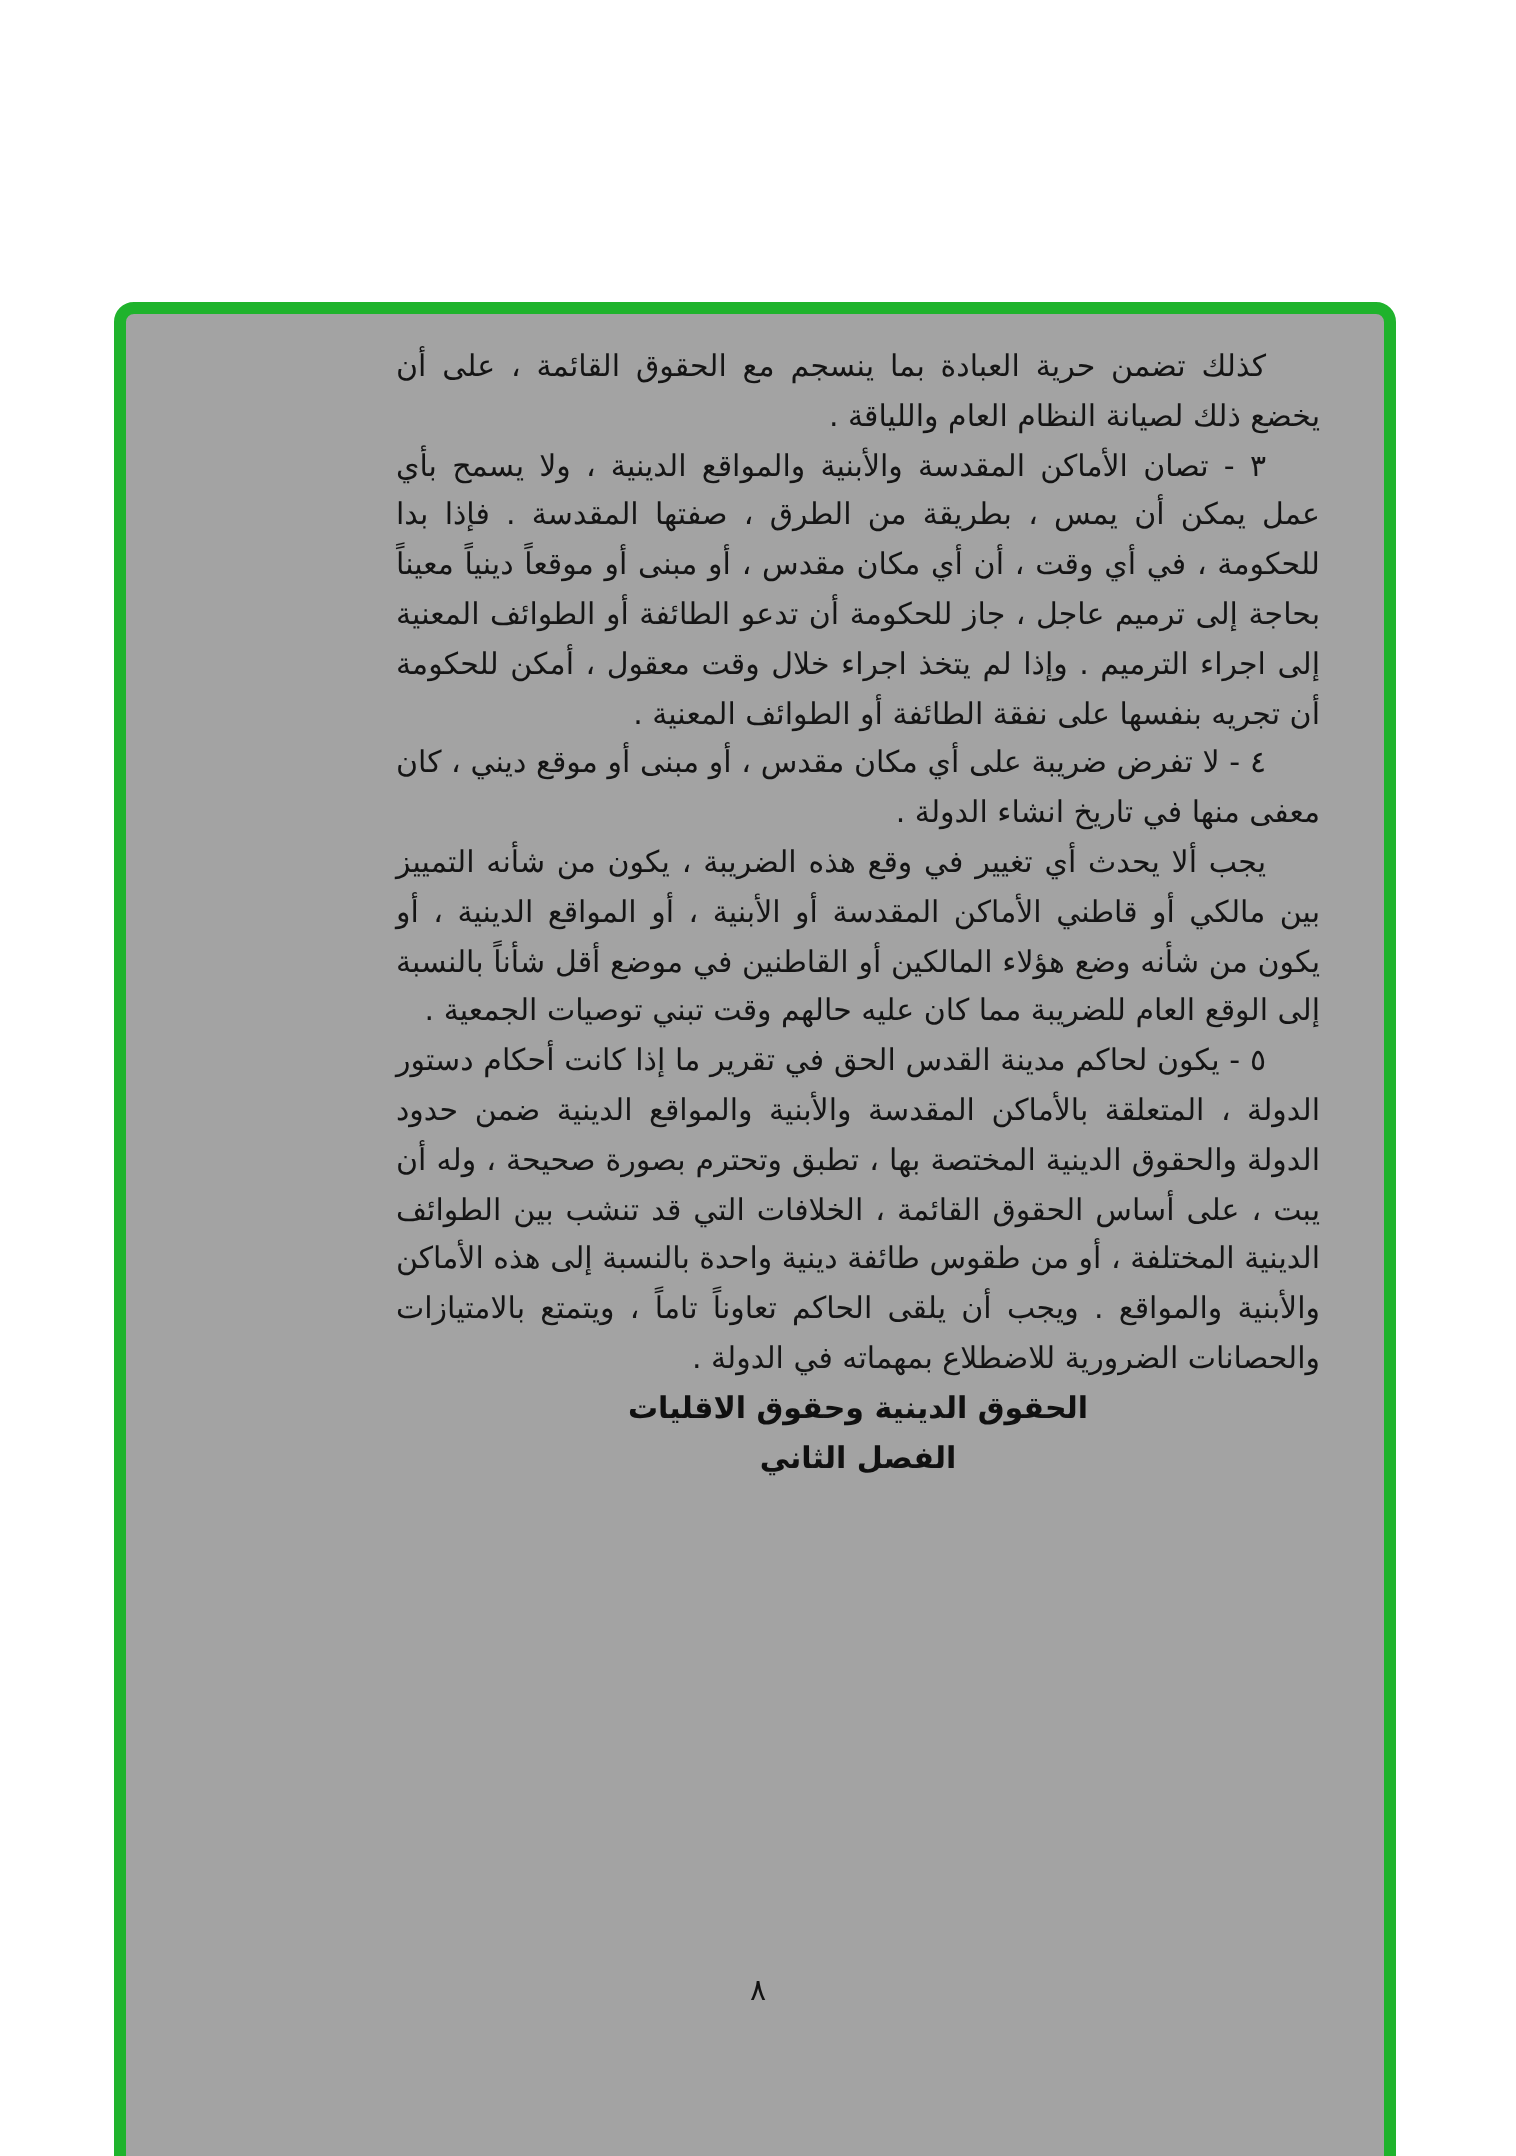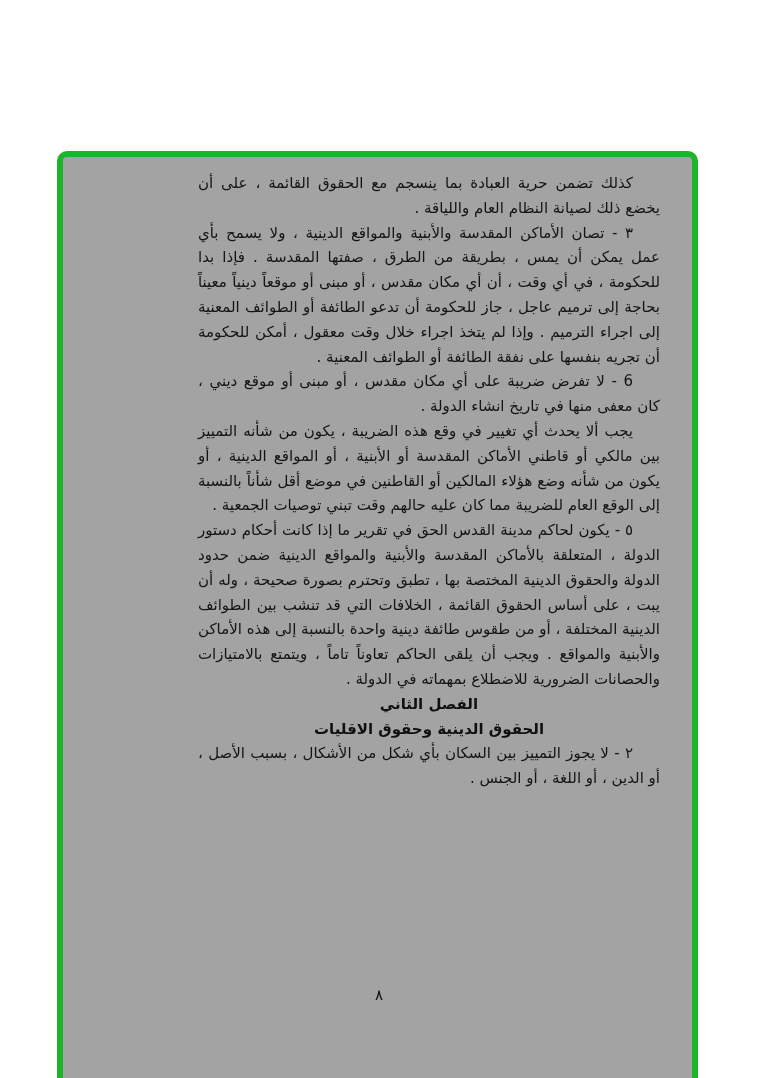--- a/index.html
+++ b/index.html
@@ -83,26 +83,25 @@
 </head>
 <body>
 
 <div class="page">
 
 
   <div class="green-frame" style="border-color: rgb(31, 179, 44);">
     <div class="text-column">
       <p class="para">كذلك تضمن حرية العبادة بما ينسجم مع الحقوق القائمة ، على أن يخضع ذلك لصيانة النظام العام واللياقة .</p>
       <p class="para">٣ - تصان الأماكن المقدسة والأبنية والمواقع الدينية ، ولا يسمح بأي عمل يمكن أن يمس ، بطريقة من الطرق ، صفتها المقدسة . فإذا بدا للحكومة ، في أي وقت ، أن أي مكان مقدس ، أو مبنى أو موقعاً دينياً معيناً بحاجة إلى ترميم عاجل ، جاز للحكومة أن تدعو الطائفة أو الطوائف المعنية إلى اجراء الترميم . وإذا لم يتخذ اجراء خلال وقت معقول ، أمكن للحكومة أن تجريه بنفسها على نفقة الطائفة أو الطوائف المعنية .</p>
-      <p class="para">6 - لا تفرض ضريبة على أي مكان مقدس ، أو مبنى أو موقع ديني ، كان معفى منها في تاريخ انشاء الدولة .</p>
+      <p class="para">٤ - لا تفرض ضريبة على أي مكان مقدس ، أو مبنى أو موقع ديني ، كان معفى منها في تاريخ انشاء الدولة .</p>
       <p class="para">يجب ألا يحدث أي تغيير في وقع هذه الضريبة ، يكون من شأنه التمييز بين مالكي أو قاطني الأماكن المقدسة أو الأبنية ، أو المواقع الدينية ، أو يكون من شأنه وضع هؤلاء المالكين أو القاطنين في موضع أقل شأناً بالنسبة إلى الوقع العام للضريبة مما كان عليه حالهم وقت تبني توصيات الجمعية .</p>
       <p class="para">٥ - يكون لحاكم مدينة القدس الحق في تقرير ما إذا كانت أحكام دستور الدولة ، المتعلقة بالأماكن المقدسة والأبنية والمواقع الدينية ضمن حدود الدولة والحقوق الدينية المختصة بها ، تطبق وتحترم بصورة صحيحة ، وله أن يبت ، على أساس الحقوق القائمة ، الخلافات التي قد تنشب بين الطوائف الدينية المختلفة ، أو من طقوس طائفة دينية واحدة بالنسبة إلى هذه الأماكن والأبنية والمواقع . ويجب أن يلقى الحاكم تعاوناً تاماً ، ويتمتع بالامتيازات والحصانات الضرورية للاضطلاع بمهماته في الدولة .</p>
 
+      <h3 class="heading">الحقوق الدينية وحقوق الاقليات</h3>
       <h3 class="heading">الفصل الثاني</h3>
-      <h3 class="heading">الحقوق الدينية وحقوق الاقليات</h3>
 
-      <p class="para">٢ - لا يجوز التمييز بين السكان بأي شكل من الأشكال ، بسبب الأصل ، أو الدين ، أو اللغة ، أو الجنس .</p>
     </div>
   </div>
 
   <div class="page-number">٨</div>
 
 </div>
 
 </body></html>

